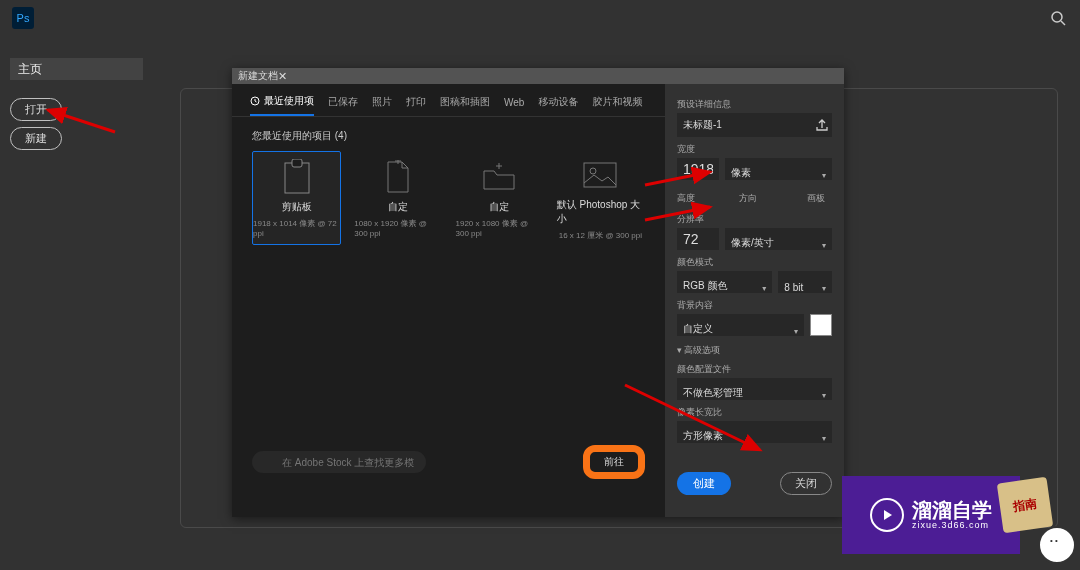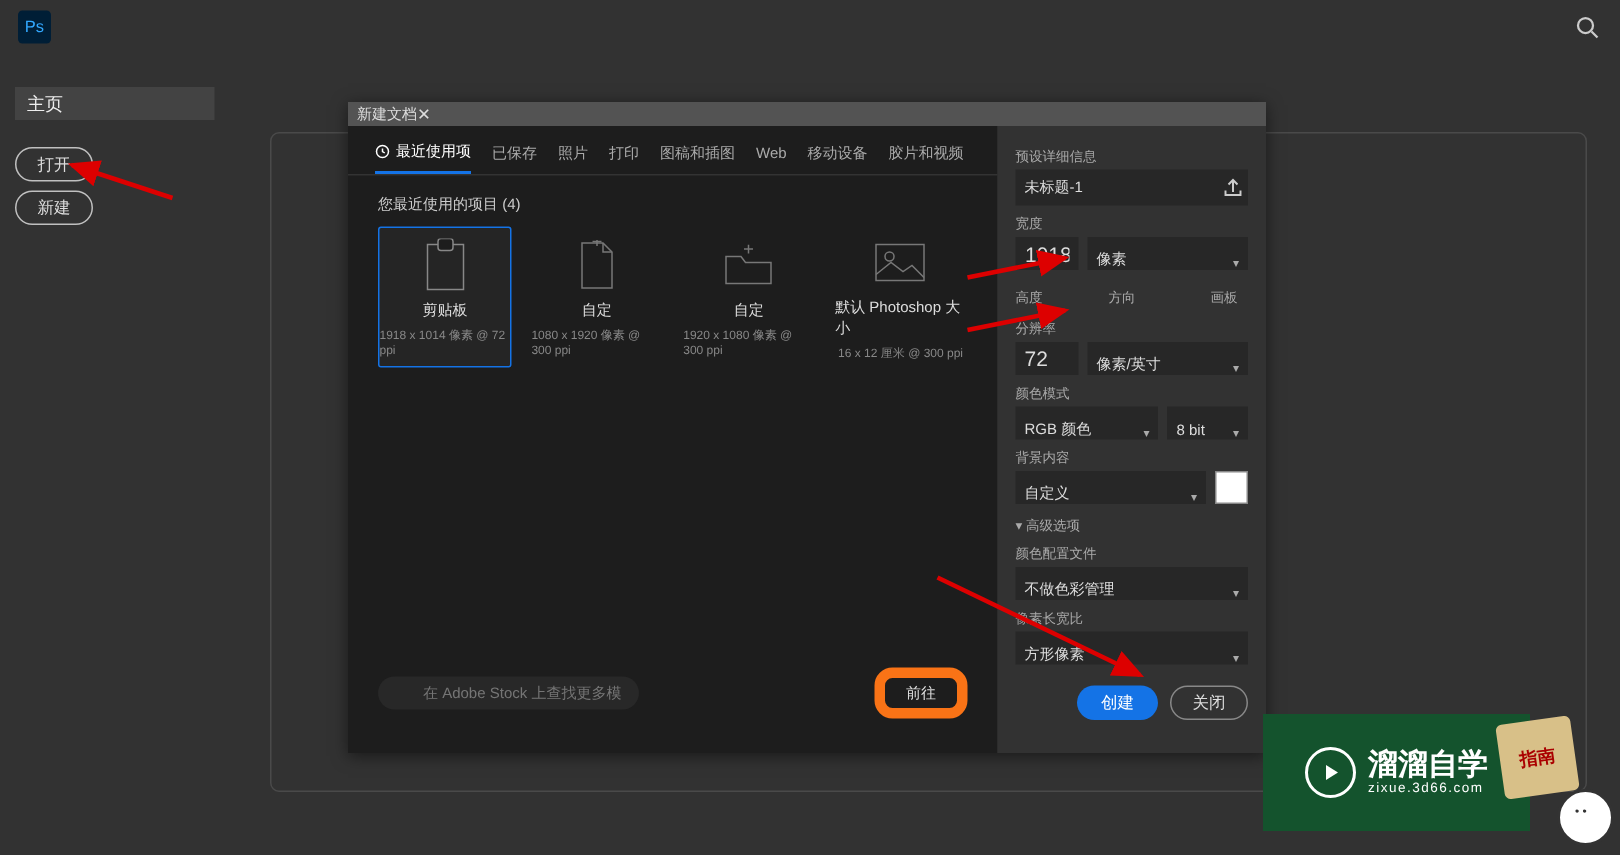--- a/index.html
+++ b/index.html
@@ -205,33 +205,33 @@
   width: 22px; height: 22px;
   background: #272727;
   display: inline-flex;
   align-items: center; justify-content:center;
   cursor: pointer;
 }
 .orient-box.active { background:#e0e0e0; color:#333; }
 .artb-chk { width:14px; height:14px; background:#272727; border:1px solid #555; cursor:pointer; display:inline-block;}
 .swatch { width:22px; height:22px; background:#fff; border:1px solid #888; }
 .adv-toggle { font-size:9px; color:#aaa; margin:8px 0 4px 0; cursor:pointer; }
-.dlg-buttons { display:flex; gap:8px; justify-content:flex-end; margin-top:14px; }
+.dlg-buttons { display:flex; gap:8px; justify-content:space-between; margin-top:29px; }
 .btn-primary {
   background:#1473e6; color:#fff; border:none; border-radius:12px;
   padding:4px 16px; font-size:11px; cursor:pointer;
 }
 .btn-secondary {
   background:transparent; color:#ddd; border:1px solid #888; border-radius:12px;
   padding:3px 14px; font-size:11px; cursor:pointer;
 }
 .arrow { position:absolute; pointer-events:none; }
 .watermark {
   position:absolute; right:60px; bottom:16px;
-  width:178px; height:78px; background:#14532d;
+  width:178px; height:78px; background:#4c1d95;
   display:flex; align-items:center; justify-content:center; gap:8px;
 }
 .wm-play {
   width:34px; height:34px; border:2px solid #fff; border-radius:50%;
   display:flex; align-items:center; justify-content:center;
 }
 .wm-text { color:#fff; font-size:20px; font-weight:bold; line-height:1; }
 .wm-sub { color:#fff; font-size:9px; letter-spacing:1px; }
 .side-guide {
   position:absolute; right:30px; top:480px; width:50px; height:50px;

